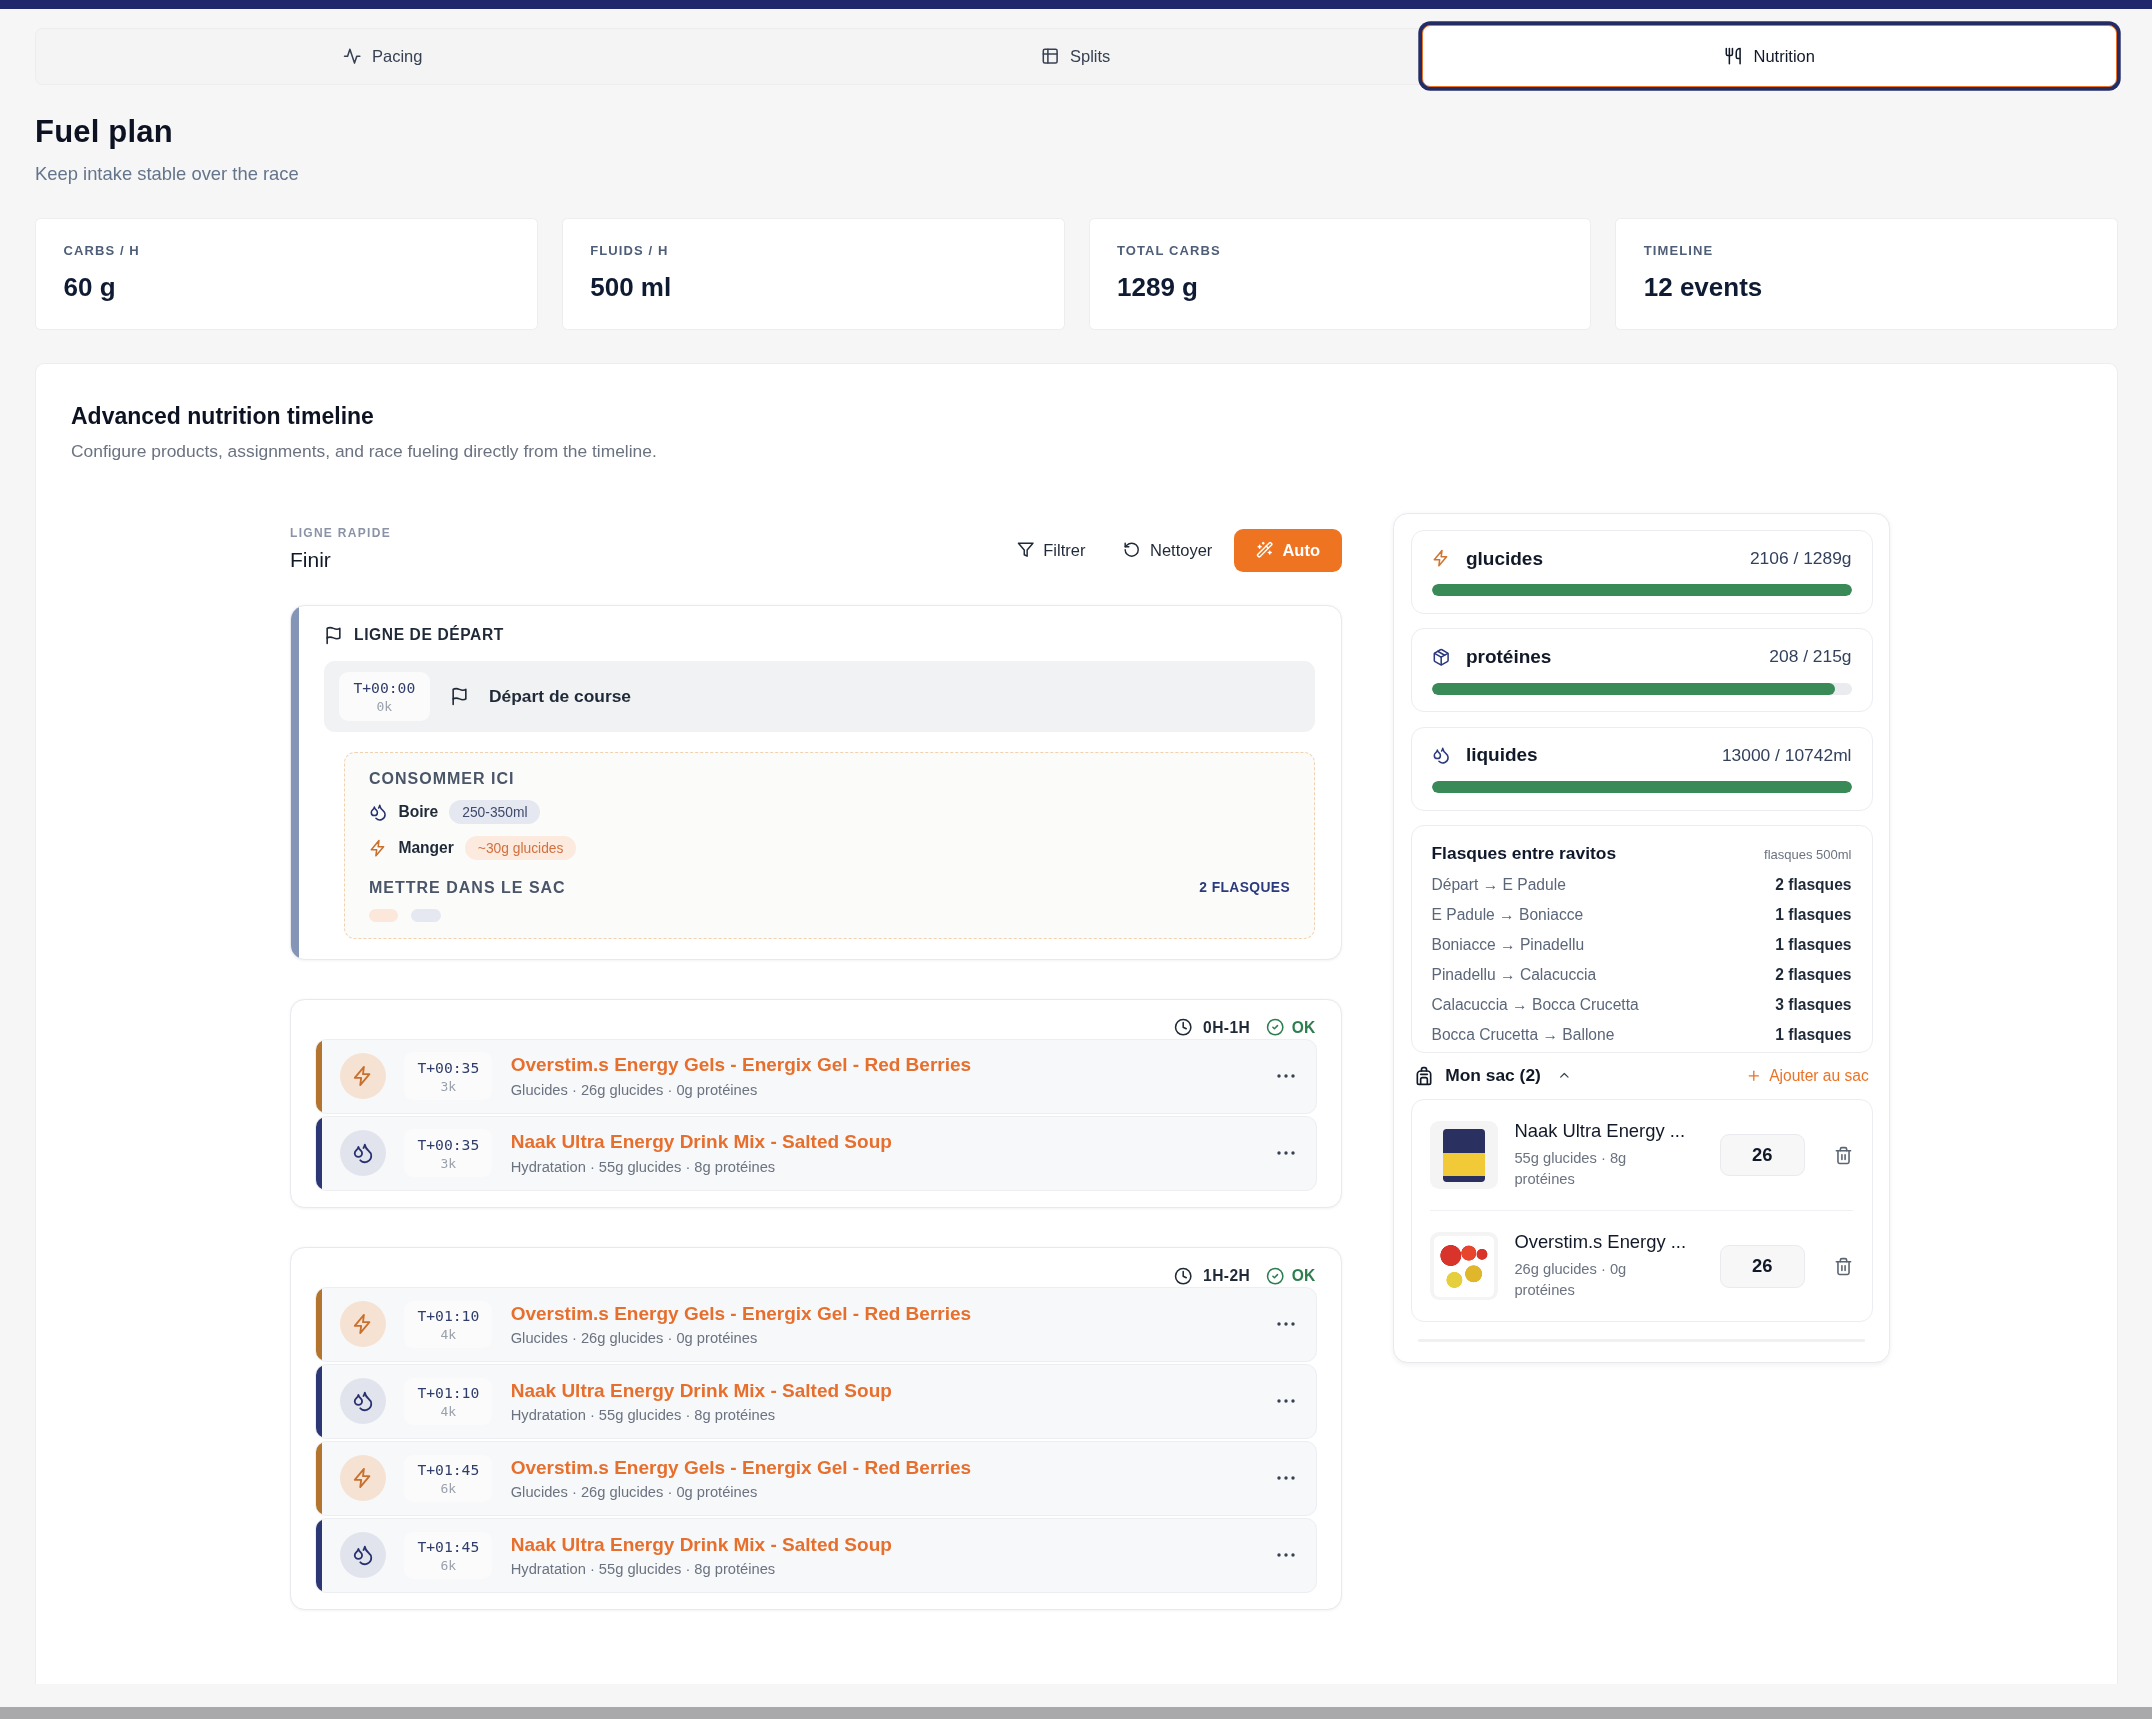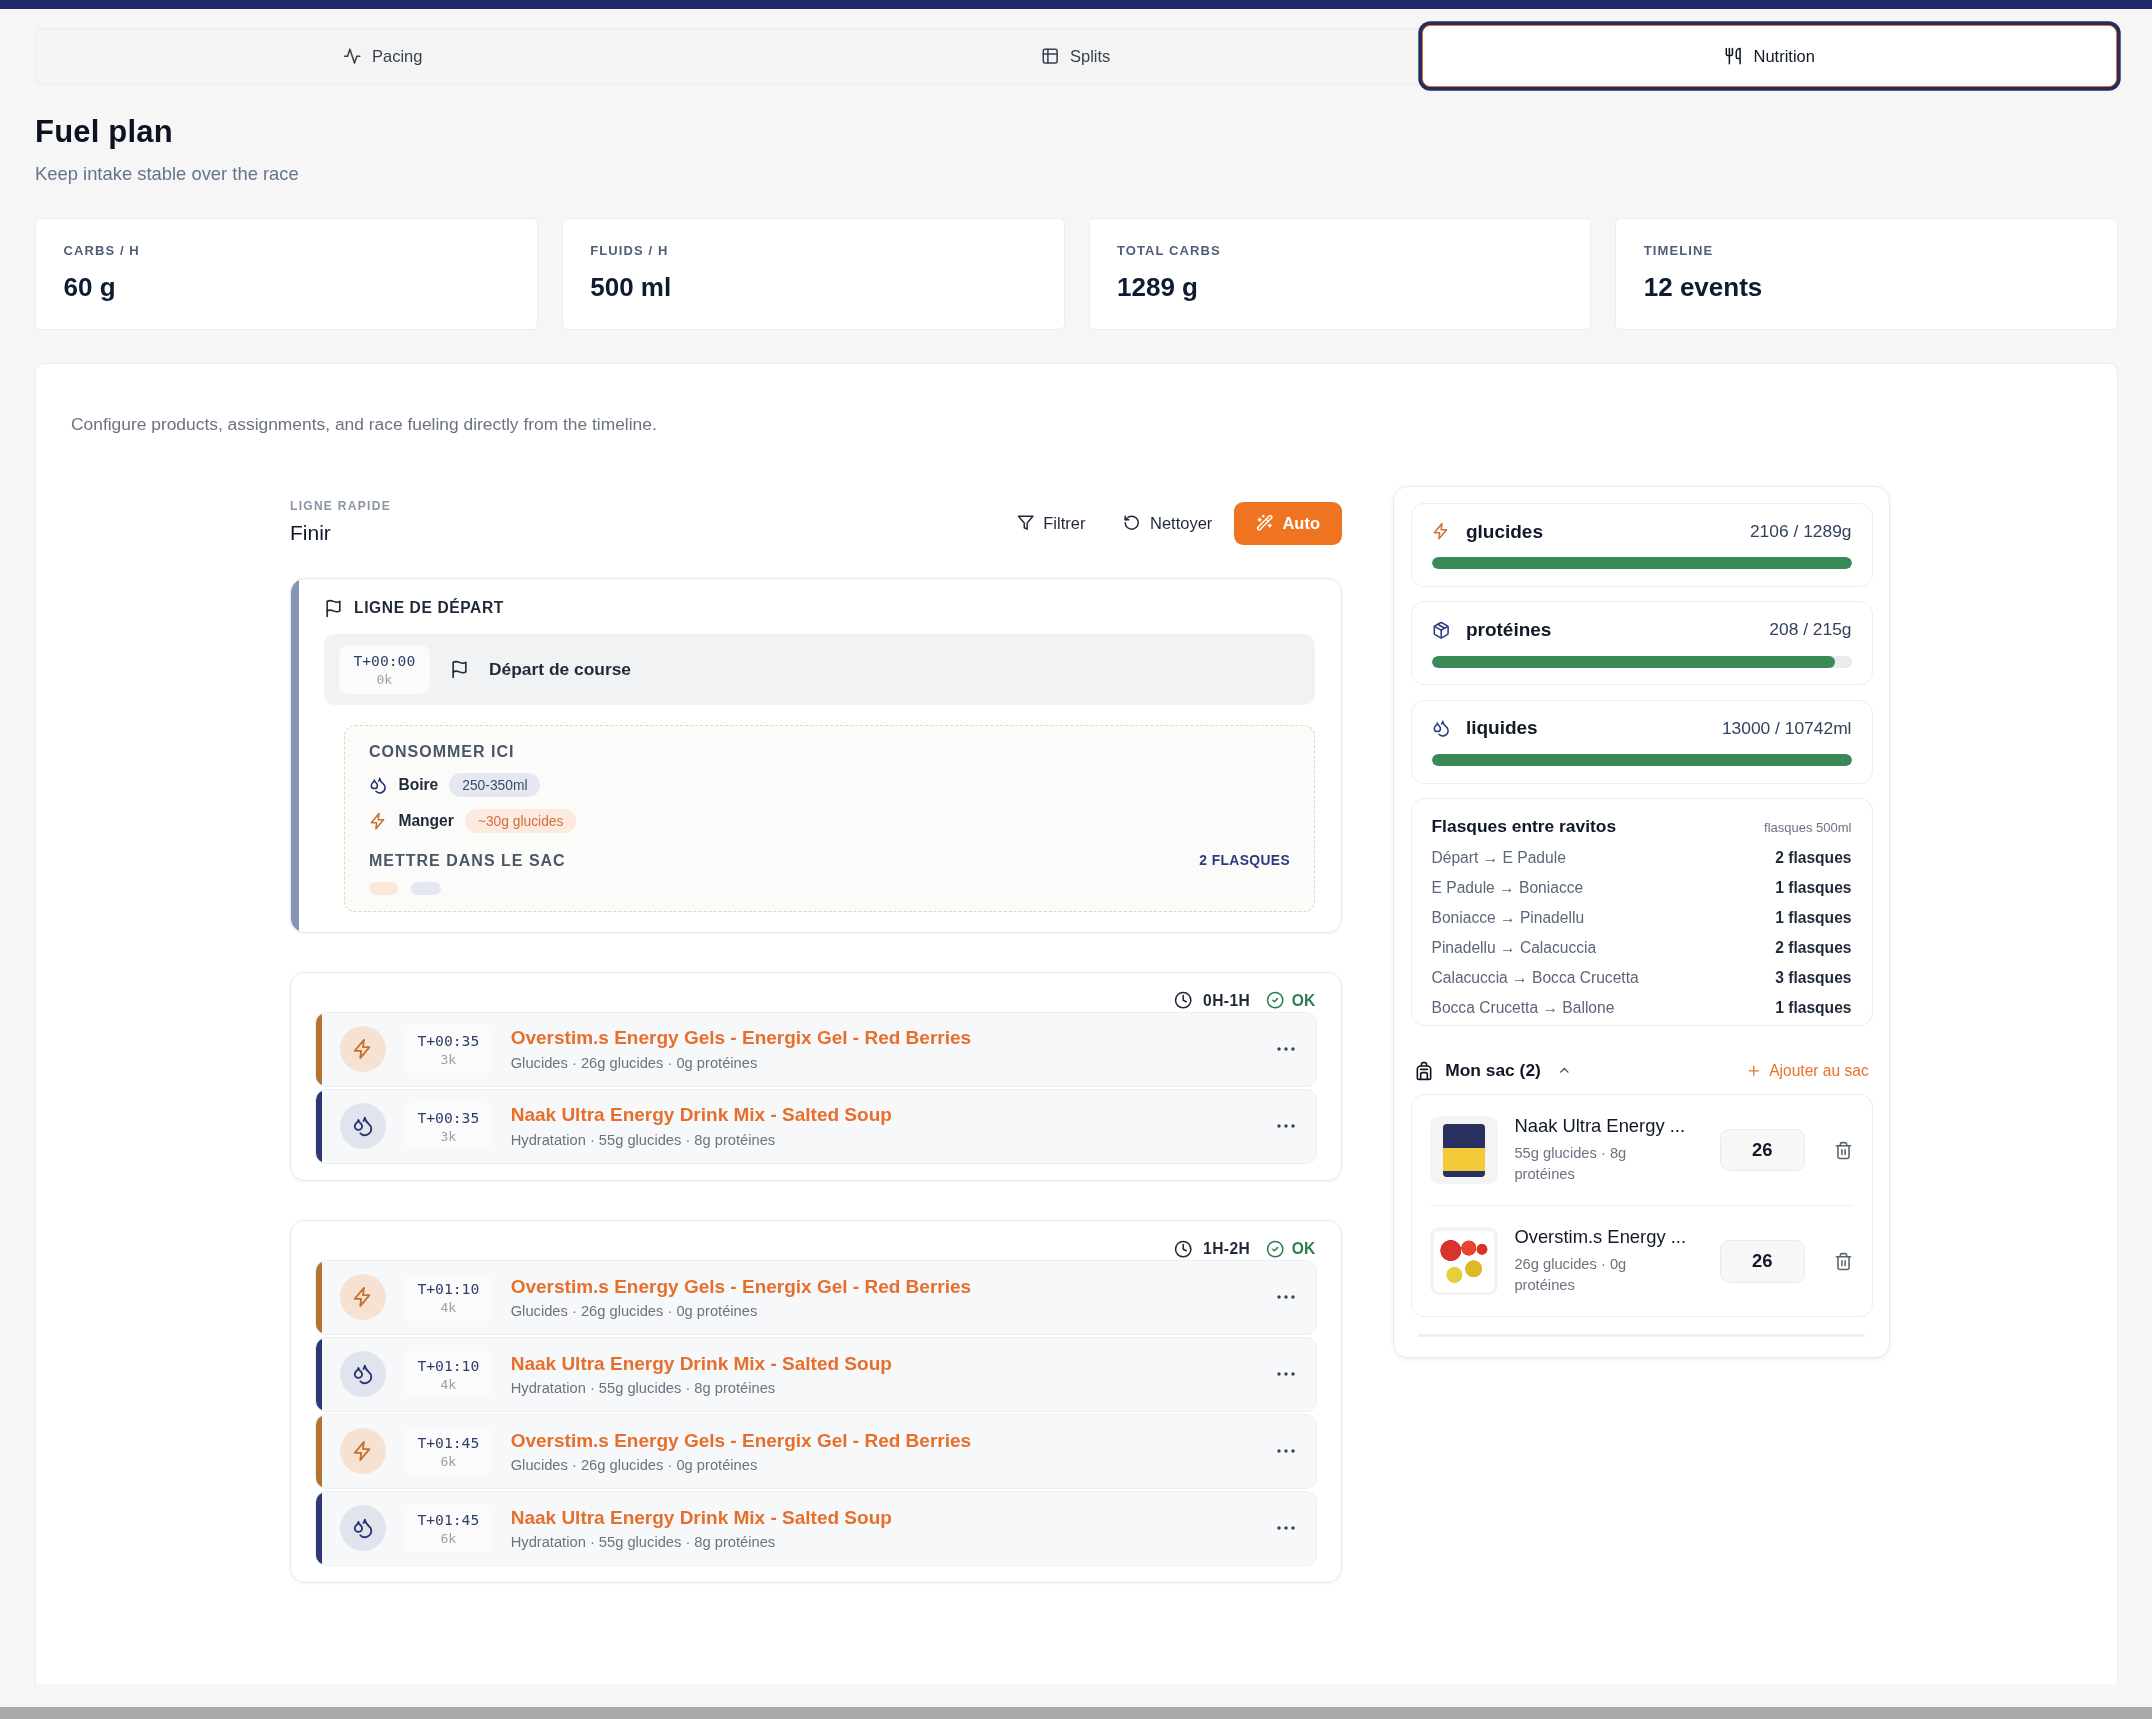--- a/index.html
+++ b/index.html
@@ -145,21 +145,21 @@
   .metric-name { display:flex; align-items:center; gap:16px; font-size:19px; color:#111827;font-weight:bold; }
   .metric-name svg { width:18.4px; height:18.4px; display:none; }
   .metric.zap .s-zap { display:block; color:#d0742f; }
   .metric.package .s-package { display:block; color:#2b3a7d; }
   .metric.droplets .s-drop { display:block; color:#2b3a7d; }
   .metric-value { font-size:17.4px; color:#33415c; }
   .bar { margin-top:14.7px; height:12px; background:#e9ebef; border-radius:6.4px; overflow:hidden; }
   .bar-fill { height:100%; background:#3a8a58; border-radius:6.4px; }
 
   .flasks {
-    border:0.9px solid #ebedf1; border-radius:13px; padding:16.5px 20px; height:228px; overflow:hidden; margin-bottom:34px;
+    border:0.9px solid #ebedf1; border-radius:13px; padding:16.5px 20px; height:228px; overflow:hidden; margin-bottom:12px;
   }
   .flasks-head { display:flex; align-items:baseline; justify-content:space-between; }
   .flasks-title { font-size:17.4px; font-weight:700; color:#0f172a; }
   .flasks-unit { font-size:13px; color:#6b7280; }
   .flask-row { margin-top:12px; display:flex; align-items:center; justify-content:space-between; }
   .flask-route { font-size:15.6px; color:#5b6679; }
   .flask-n { font-size:15.6px; font-weight:600; color:#1f2937; }
 
   .bag-head { display:flex; align-items:center; margin:3.7px 3.7px 13px; }
   .bag-head-left { display:flex; align-items:center; gap:11px; }
@@ -329,20 +329,21 @@
       <div class="stat-label">TOTAL CARBS</div>
       <div class="stat-value">1289 g</div>
     </div>
     <div class="stat-card">
       <div class="stat-label">TIMELINE</div>
       <div class="stat-value">12 events</div>
     </div>
   </div>
 
 <section class="panel">
+  <h2 class="panel-title">Advanced nutrition timeline</h2>
   <p class="panel-sub">Configure products, assignments, and race fueling directly from the timeline.</p>
 
   <div class="content">
     <div class="timeline-col">
 
       <div class="plan-row">
         <div>
           <div class="plan-label">LIGNE RAPIDE</div>
           <div class="plan-value">Finir</div>
         </div>

